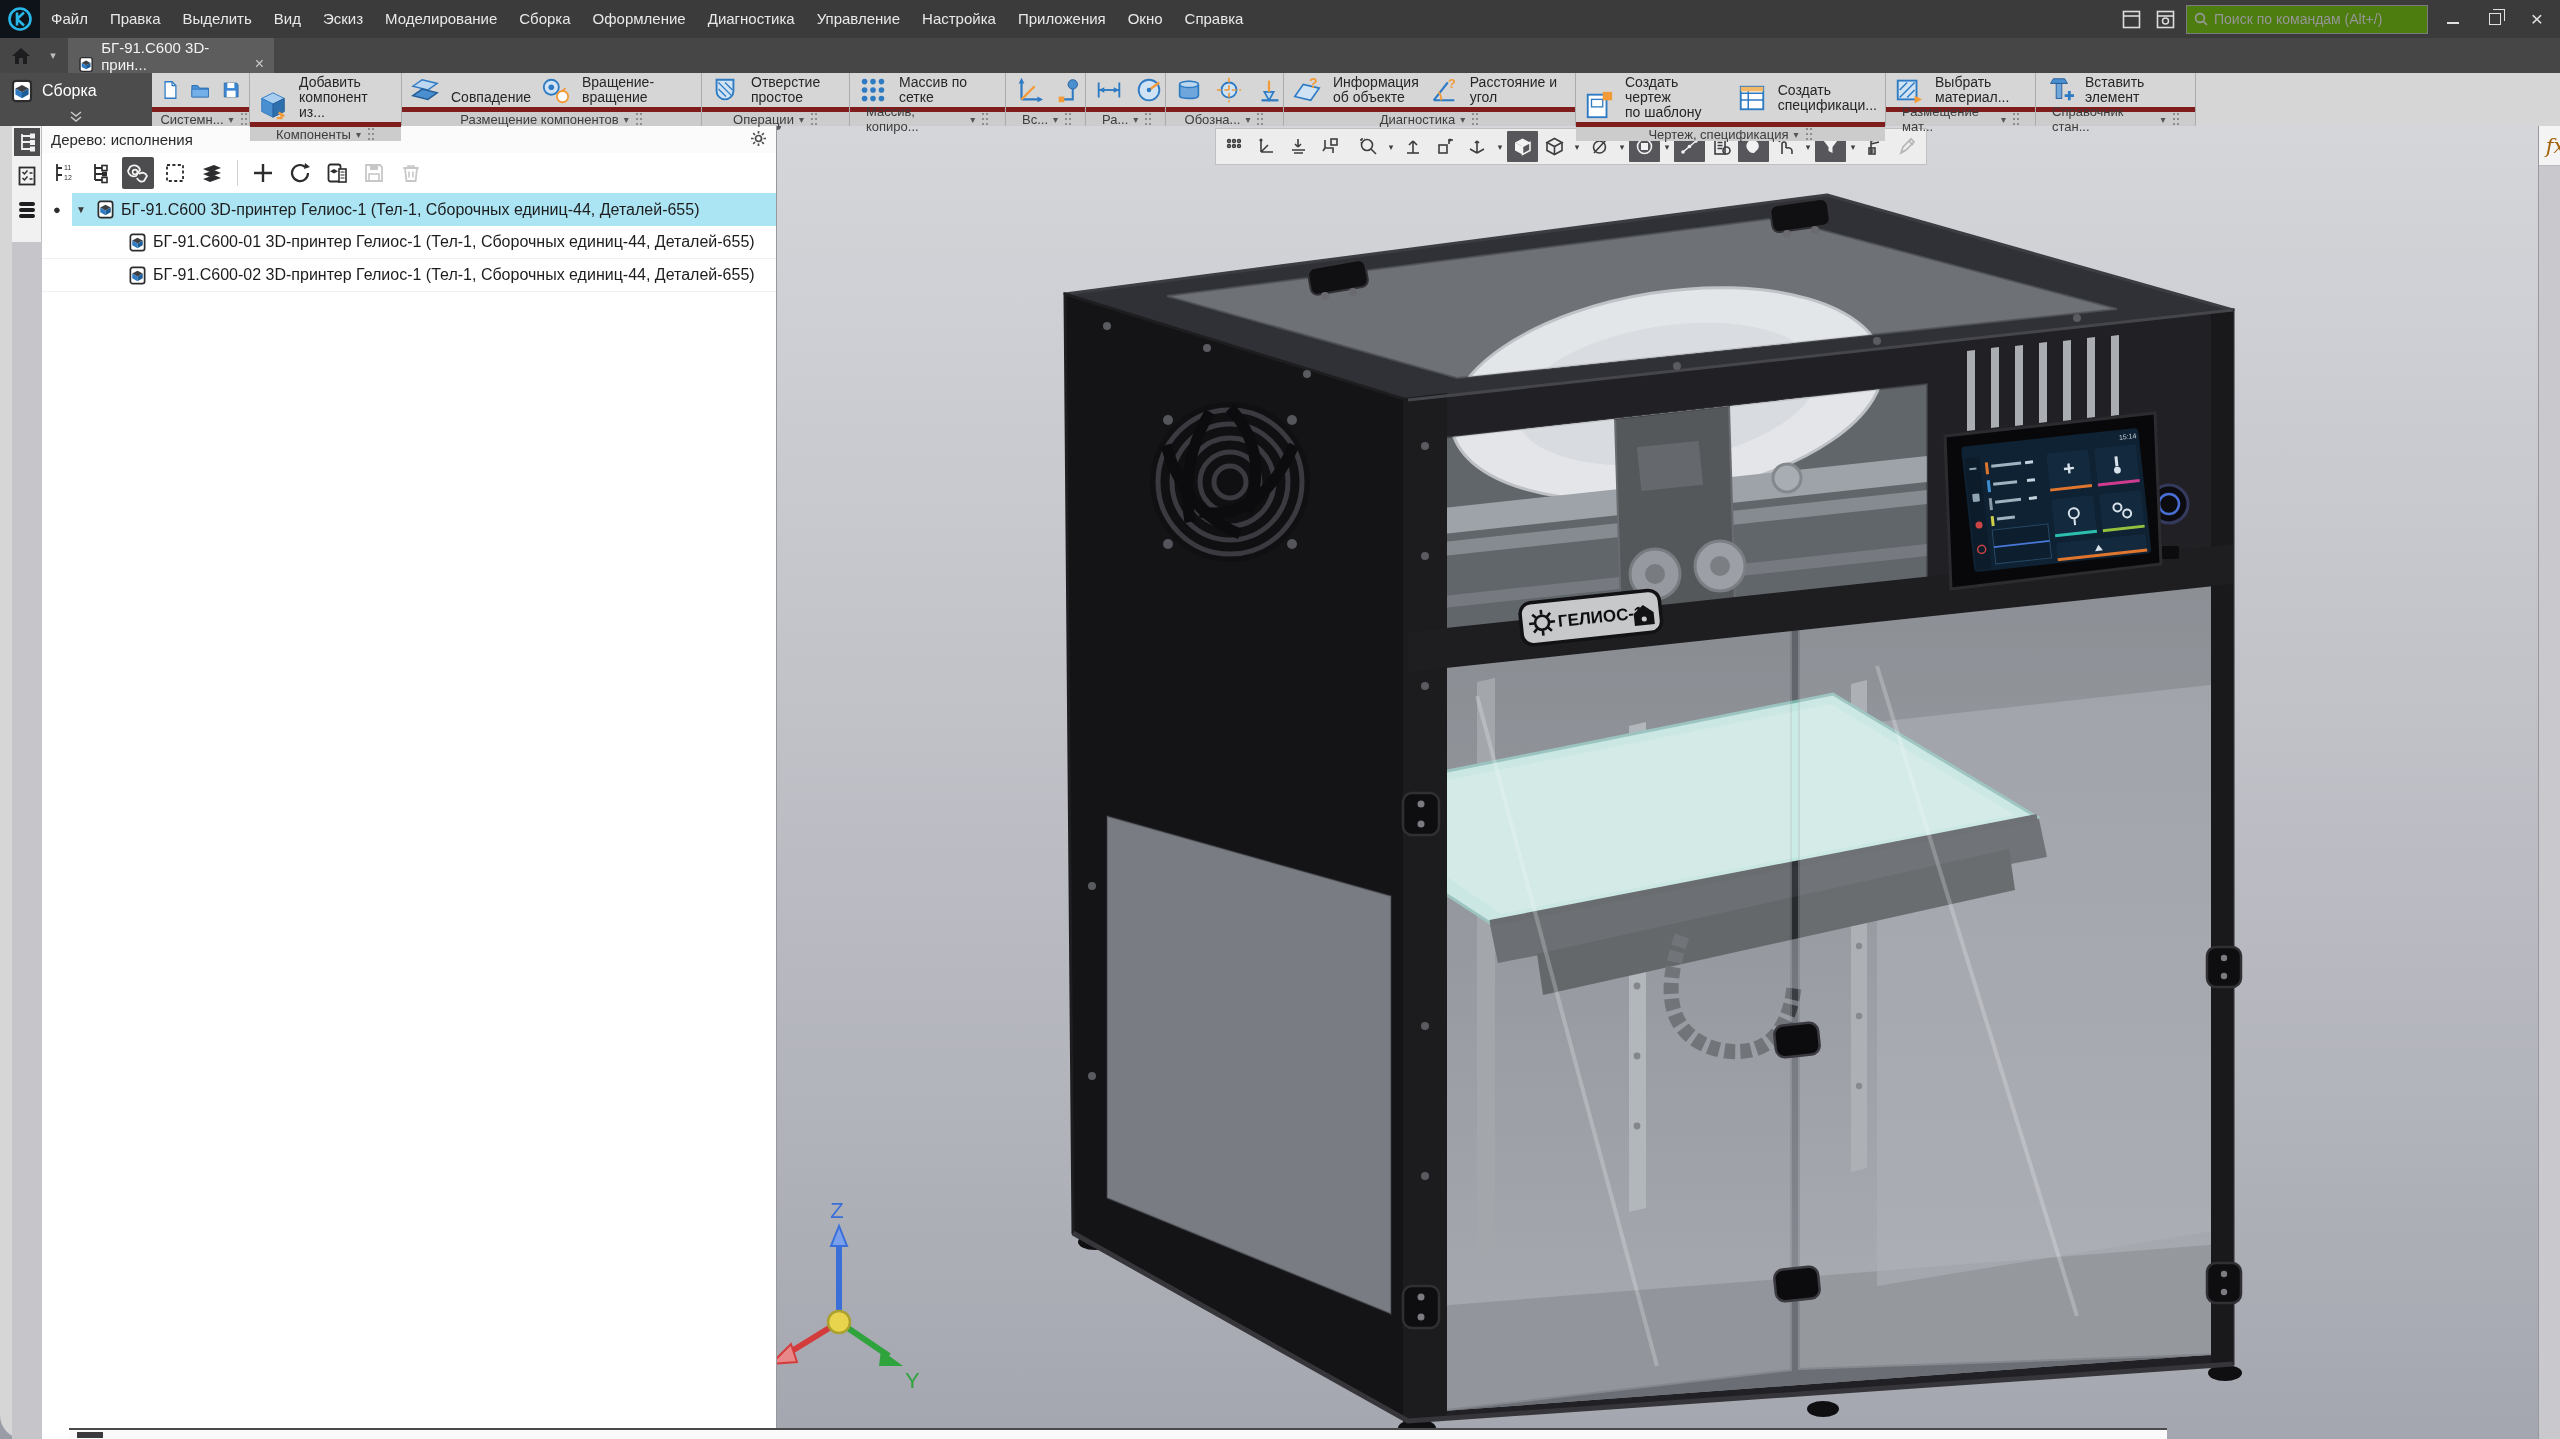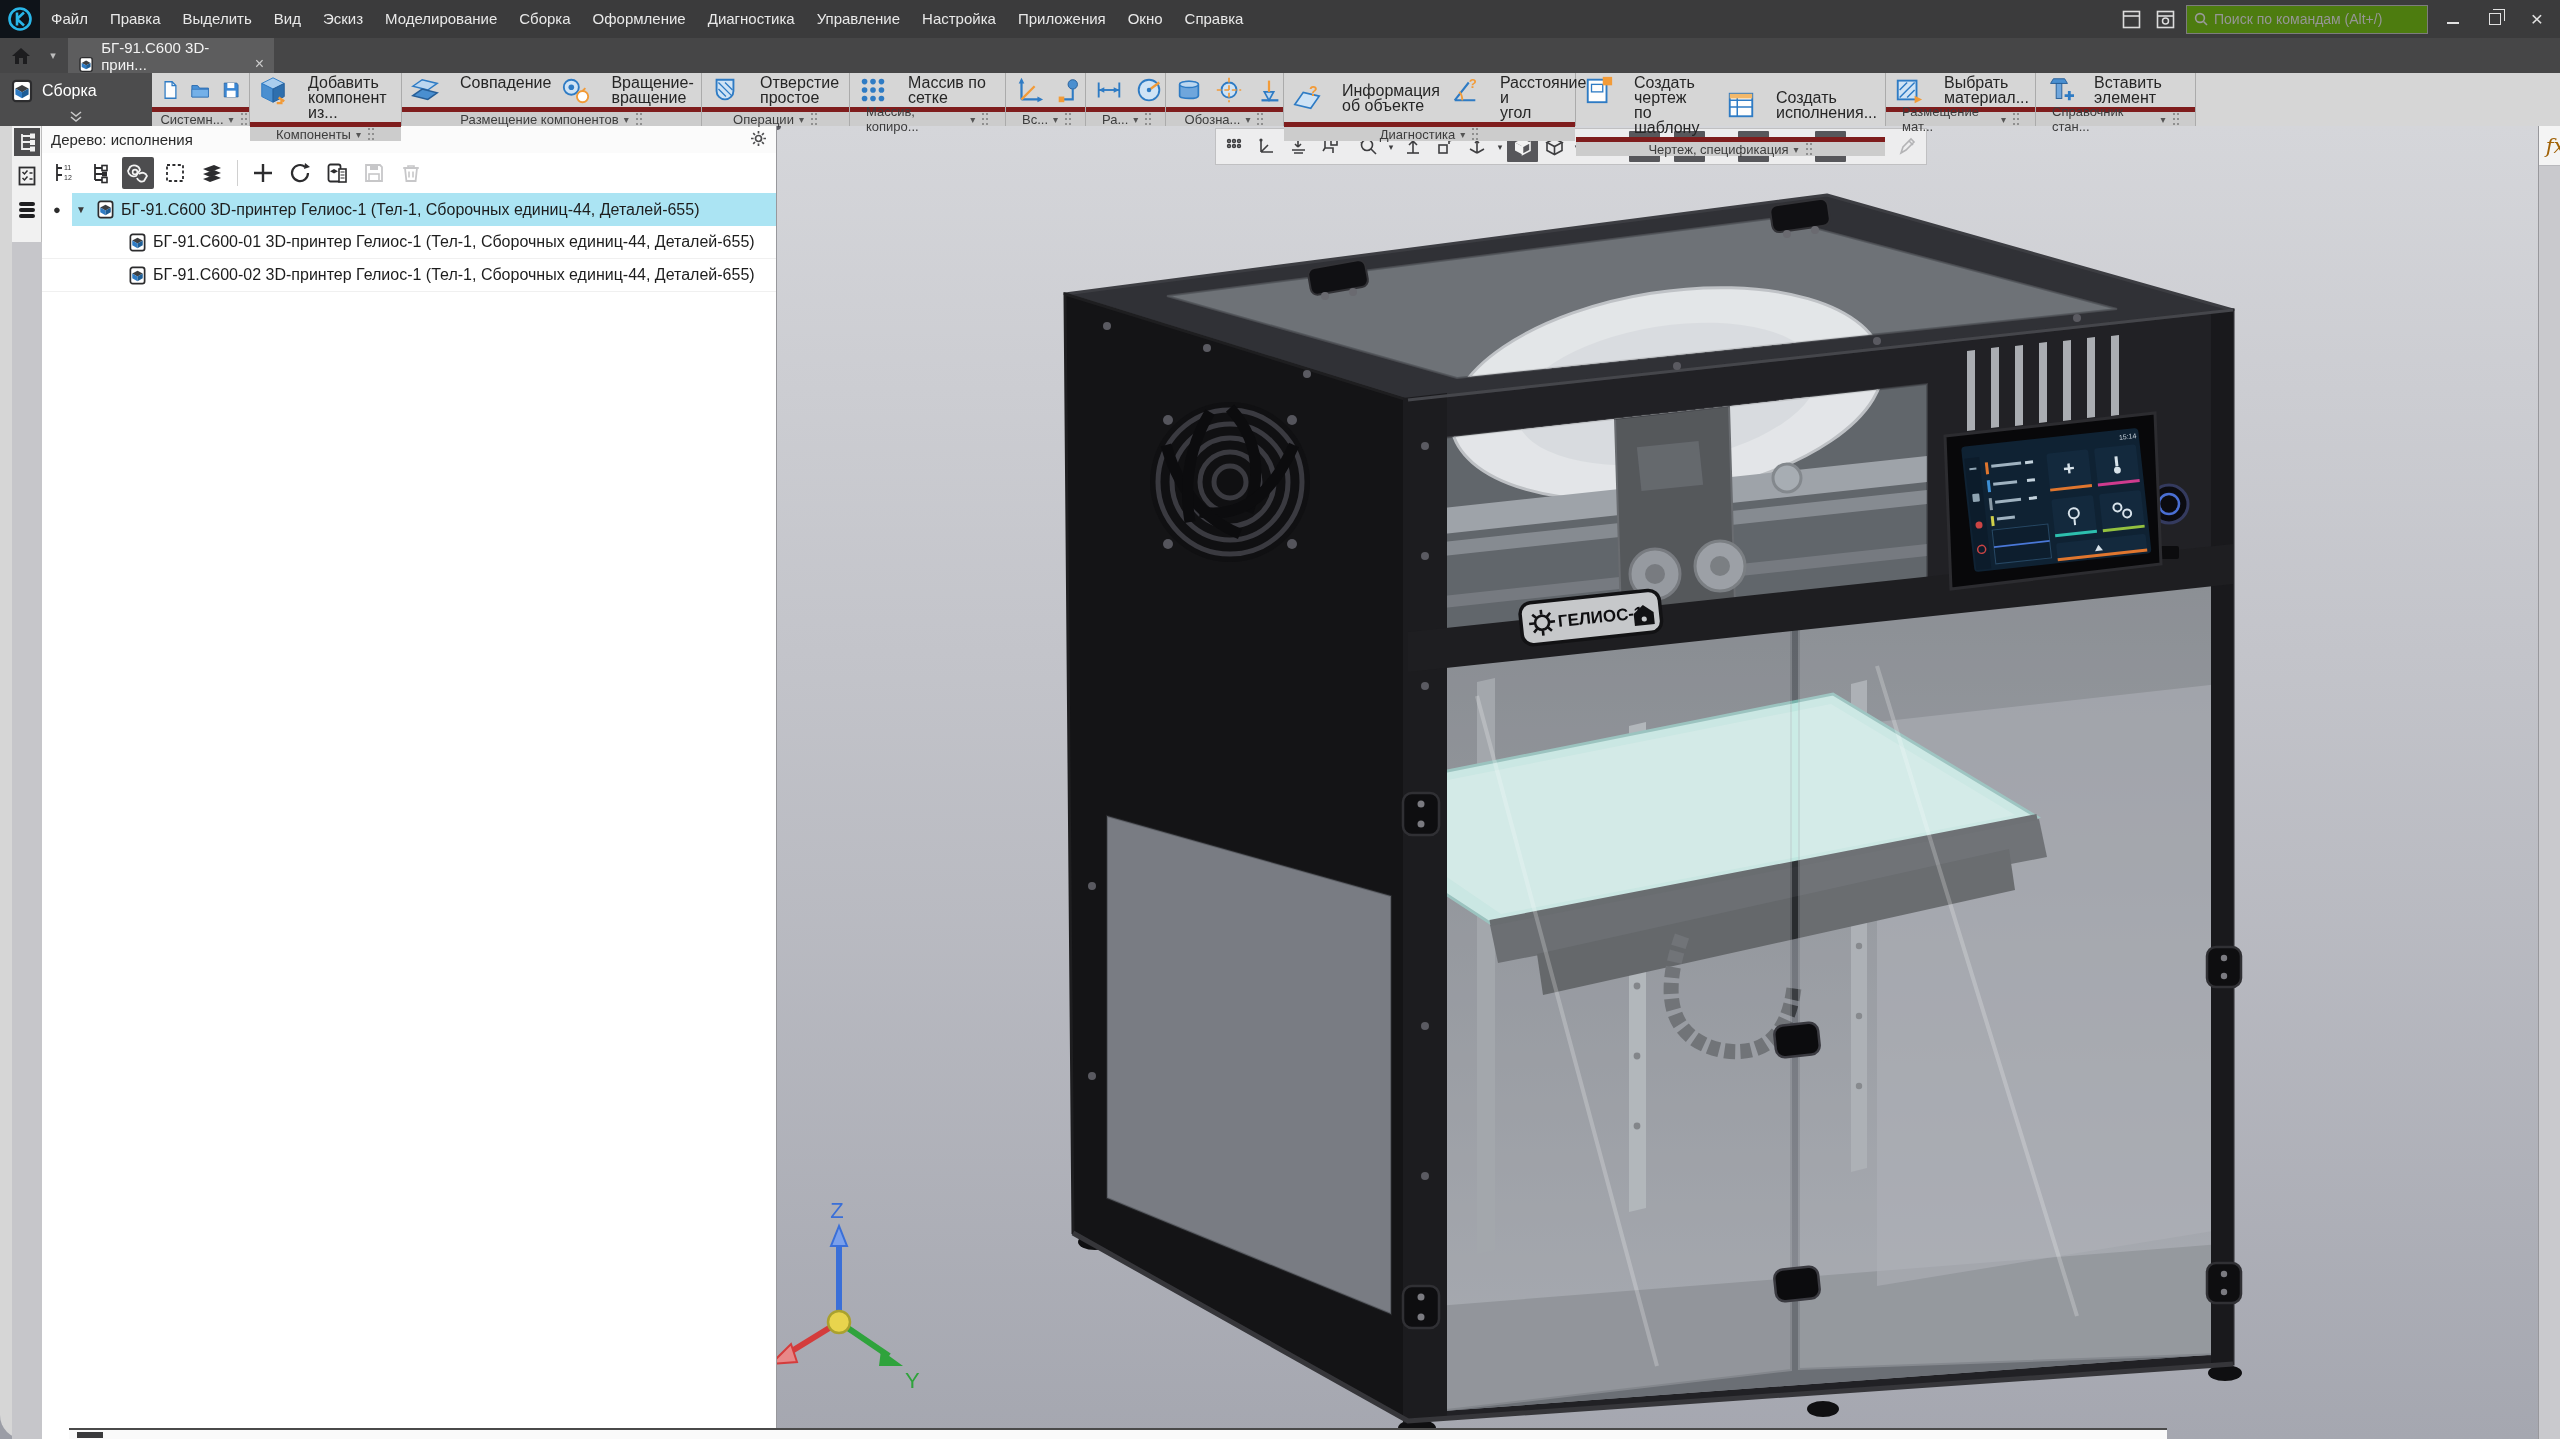--- a/index.html
+++ b/index.html
@@ -30,21 +30,21 @@
   .doctab{margin-left:4px;width:206px;background:#5d5d5e;display:flex;align-items:flex-end;gap:7px;padding:0 10px;color:#f2f2f2;font-size:15px;}
   .doctab .close{margin-left:auto;color:#cccccc;font-size:16px;}
 
   
   .ribbon{position:absolute;left:0;top:73px;width:2560px;height:53px;background:#d6d6d6;display:flex;z-index:38;}
   .modeblock{width:152px;background:#4c4c4d;color:#fff;display:flex;flex-direction:column;flex-shrink:0;}
   .modeblock .mtop{flex:1;display:flex;align-items:center;gap:8px;padding-left:10px;font-size:16px;}
   .modeblock .mbot{height:18px;display:flex;align-items:center;justify-content:center;}
   .rgroup{display:flex;flex-direction:column;border-right:1px solid #ababab;flex-shrink:0;}
   .rbtns{flex:1;display:flex;align-items:center;gap:10px;padding:2px 8px;}
-  .rbtn{display:flex;align-items:flex-start;gap:20px;color:#262626;font-size:16px;line-height:15px;}
+  .rbtn{display:flex;align-items:flex-end;gap:11px;color:#262626;font-size:14px;line-height:15px;}
   .rbtn .l2:empty{display:none;}
   .rlabel{height:19px;background:#cccccc;border-top:5px solid #7f1d1d;display:flex;align-items:center;justify-content:center;gap:5px;color:#3c3c3c;font-size:13px;padding:0 16px;}
   .rlabel .caret{font-size:10px;color:#555;}
   .grip{position:relative;width:7px;height:13px;margin-left:2px;}
   .grip i{position:absolute;left:0;top:0;width:2px;height:2px;background:#8f8f8f;
     box-shadow:0 5px 0 #8f8f8f,0 10px 0 #8f8f8f,4px 0 0 #8f8f8f,4px 5px 0 #8f8f8f,4px 10px 0 #8f8f8f;}
   .ric{width:30px;height:30px;flex-shrink:0;}
   .sysic{width:32px;height:30px;}
   .rfill{flex:1;background:#d6d6d6;}
 
@@ -511,21 +511,21 @@
               <div class="l1">Создать чертеж</div>
               <div class="l2">по шаблону</div>
             </div>
         </div>
         <div class="rbtn">
           <svg class="ric">
               <use href="#i-spec"></use>
             </svg>
           <div>
               <div class="l1">Создать</div>
-              <div class="l2">исполнения...</div>
+              <div class="l2">спецификаци...</div>
             </div>
         </div>
       </div>
       <div class="rlabel">
           <span>Чертеж, спецификация</span>
           <span class="caret">▾</span>
           <span class="grip">
             <i></i>
           </span>
         </div>

